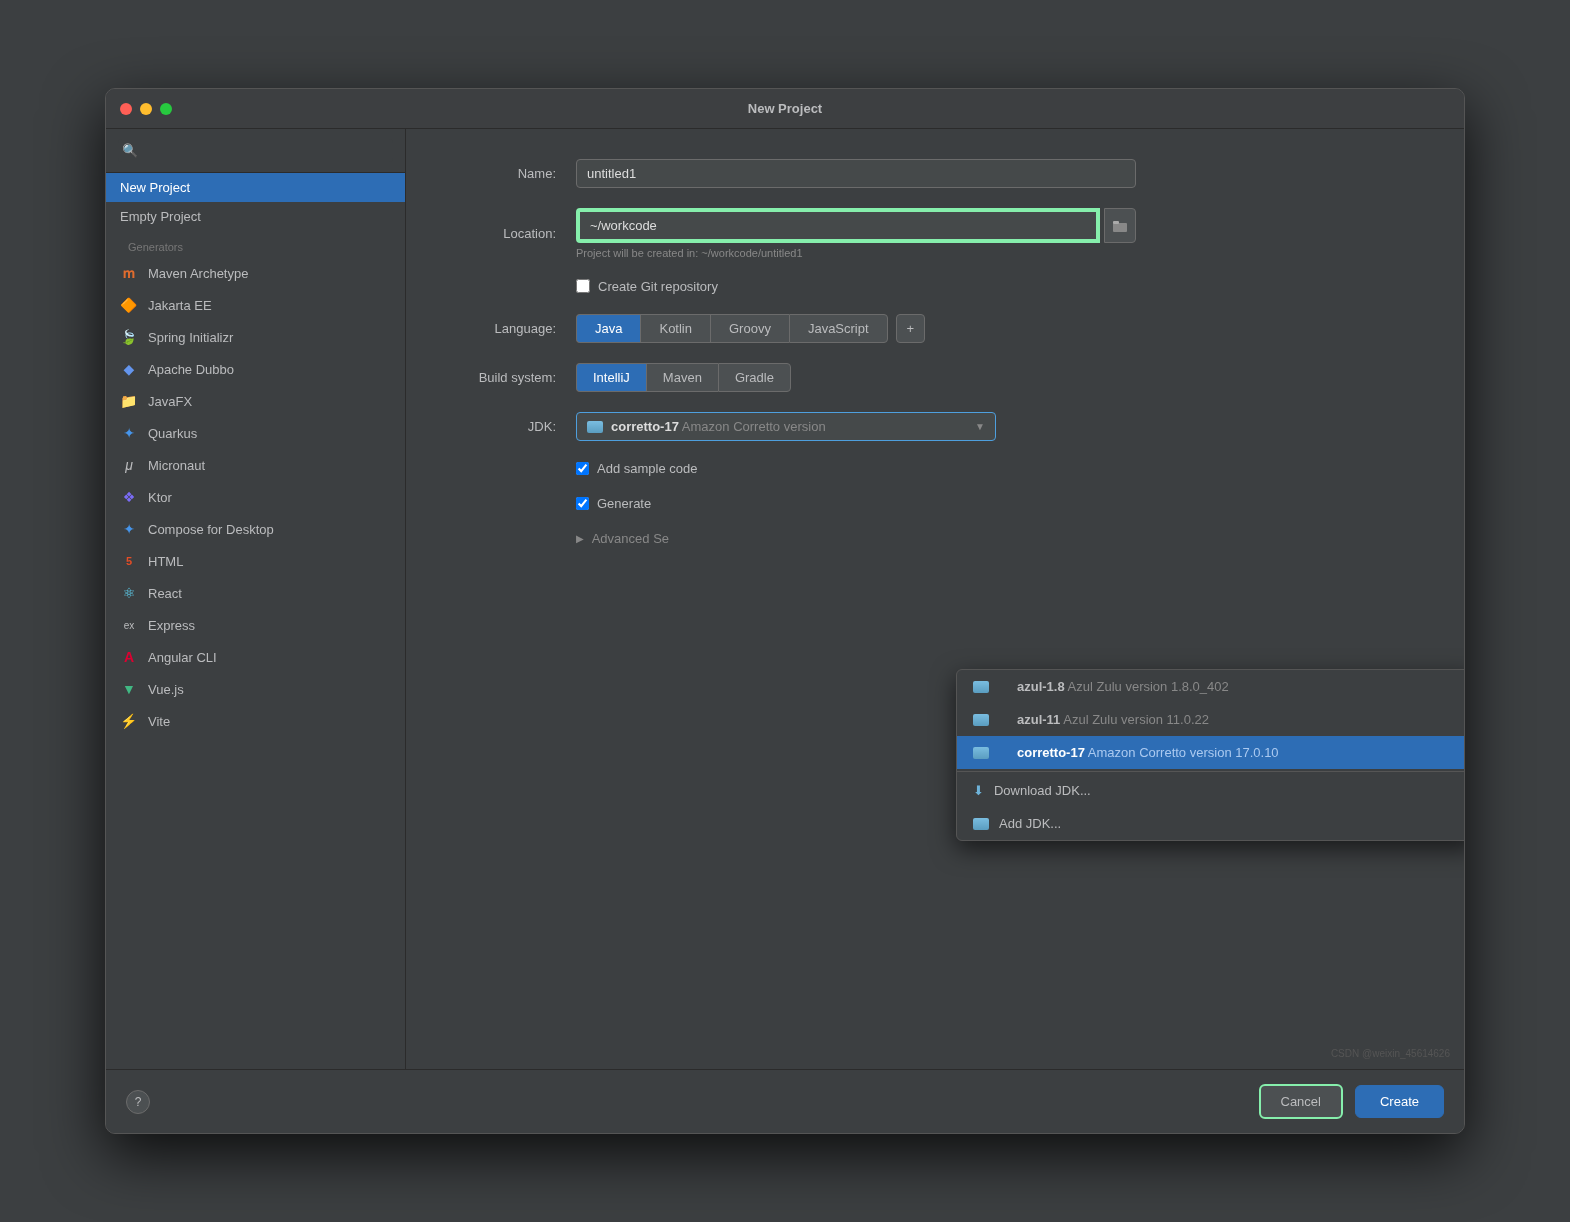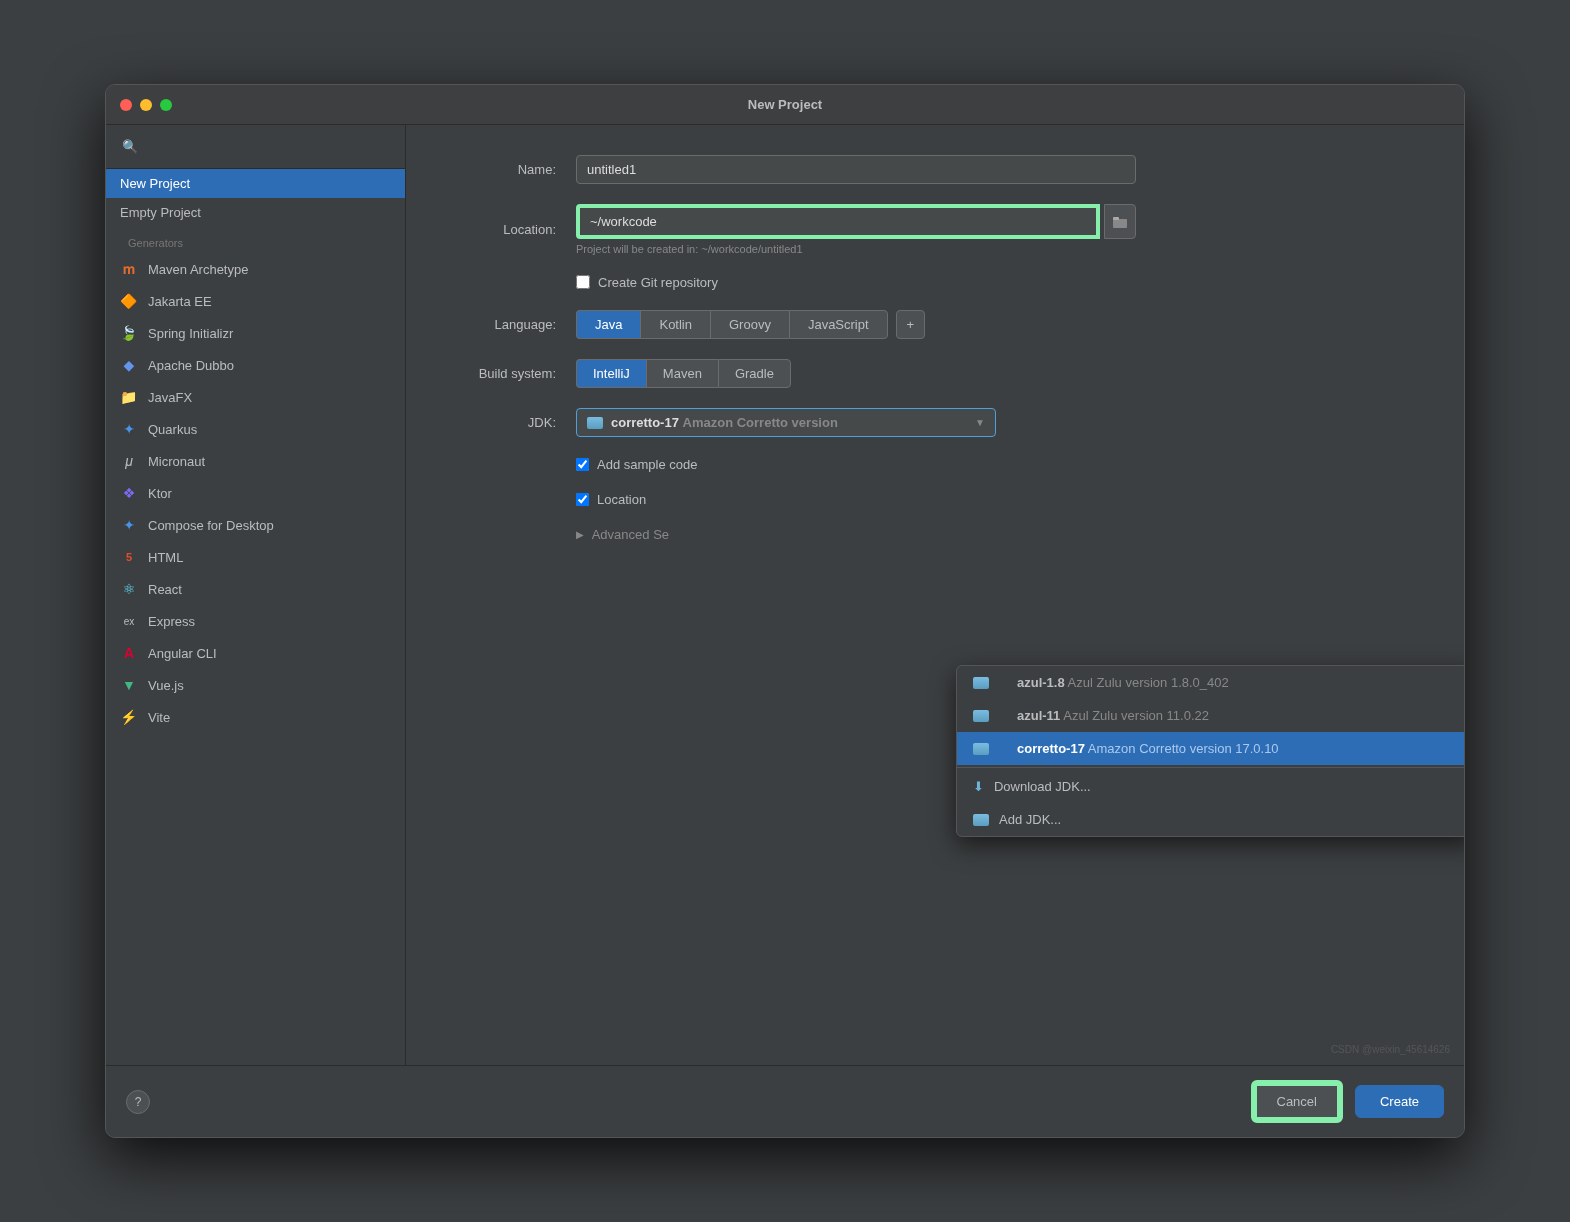--- a/index.html
+++ b/index.html
@@ -247,21 +247,21 @@
     .jdk-dropdown-text {
       flex: 1;
       font-size: 13px;
     }
     .jdk-name {
       color: #ddd;
       font-weight: 600;
     }
     .jdk-version {
       color: #888;
-      font-weight: bold;
+      font-weight: normal;
     }
     .dropdown-arrow {
       color: #888;
       font-size: 10px;
     }
     
     .dropdown-popup {
       position: absolute;
       top: 540px;
       left: 550px;
@@ -346,21 +346,21 @@
       color: #bbbcbe;
       display: flex;
       align-items: center;
       justify-content: center;
       cursor: pointer;
       font-size: 12px;
     }
     .spacer { flex: 1; }
     .cancel-btn {
       background: #4c5052;
-      border: 6px solid #86efac;
+      border: 2px solid #86efac;
       border-radius: 6px;
       color: #bbbcbe;
       padding: 8px 20px;
       font-size: 13px;
       cursor: pointer;
     }
     .create-btn {
       background: #2d6db5;
       border: 1px solid #2d6db5;
       border-radius: 6px;
@@ -546,21 +546,21 @@
         <div class="sample-row">
           <input type="checkbox" id="sample-cb" checked="" style="">
           <label for="sample-cb">Add sample code</label>
         </div>
       </div>
 
       <div class="form-row">
         <span class="form-label"></span>
         <div class="sample-row">
           <input type="checkbox" id="generate-cb" checked="" style="">
-          <label for="generate-cb">Location</label>
+          <label for="generate-cb">Generate</label>
         </div>
       </div>
 
       <div class="form-row">
         <span class="form-label"></span>
         <div class="advanced-row">
           <span class="advanced-arrow">▶</span>
           <span>Advanced Se</span>
         </div>
       </div>

